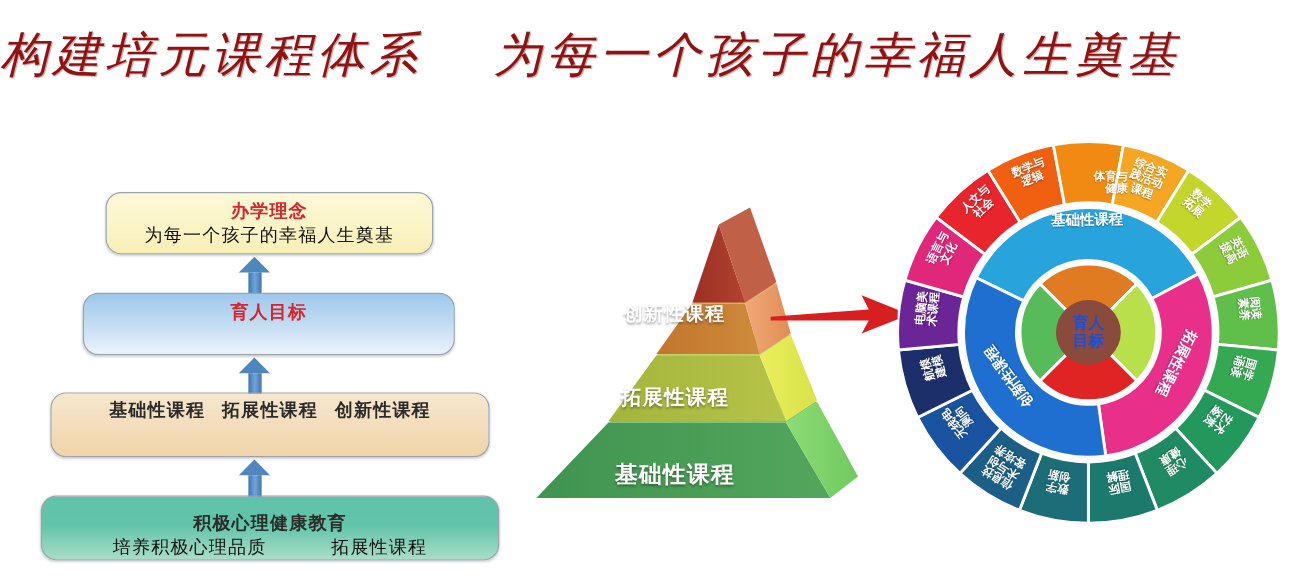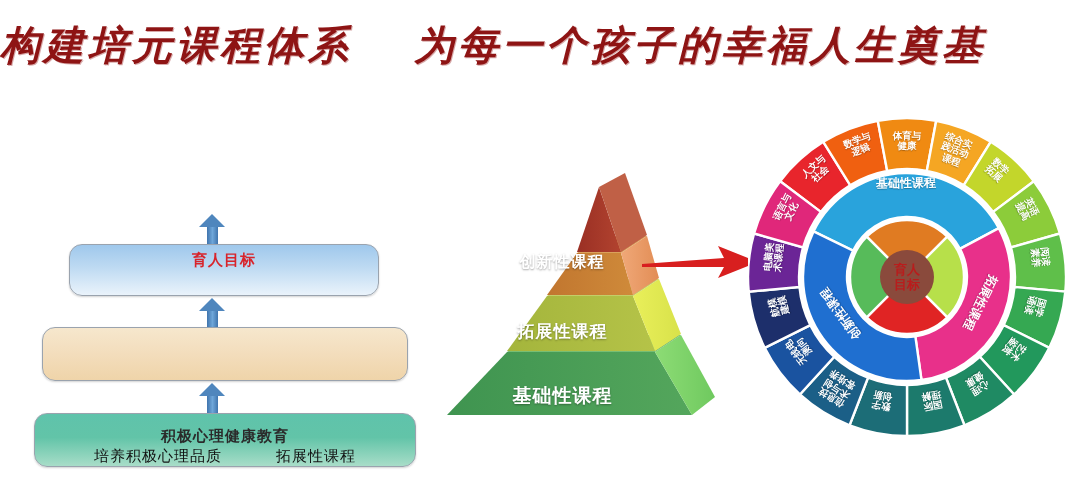--- a/index.html
+++ b/index.html
@@ -9,21 +9,21 @@
     font-family:"DejaVu Sans","Liberation Sans",sans-serif;
     overflow:hidden;position:relative;
   }
   #stage{position:absolute;left:0;top:0;width:1078px;height:485px;}
 
   
   .title{
     position:absolute;left:0;top:18px;width:868px;
     text-align:center;
     font-family:"DejaVu Serif","Liberation Serif",serif;
-    font-size:40px;font-weight:bold;
+    font-size:40px;font-weight:normal;
     color:#8e1414;
     letter-spacing:4px;
     font-style:italic;
     text-shadow:1px 1px 0 rgba(140,10,10,.35);
     white-space:nowrap;
   }
   .title .gap{display:inline-block;width:26px;}
 
   
   .boxes{position:absolute;left:34px;top:160px;width:390px;height:275px;}
@@ -87,53 +87,60 @@
   
   .wheel{position:absolute;left:748px;top:118px;width:318px;height:318px;}
   .wheel svg{display:block;}
   .wlab{
     position:absolute;color:#fff;font-weight:bold;pointer-events:none;
     white-space:pre-line;text-align:center;line-height:1.08;
     text-shadow:0 1px 1px rgba(0,0,0,.28);
   }
   .center-label{
     position:absolute;left:50%;top:50%;transform:translate(-50%,-50%);
-    color:#b91c1c;font-weight:bold;font-size:13px;line-height:15px;
+    color:#1d4ed8;font-weight:bold;font-size:13px;line-height:15px;
     text-align:center;white-space:pre-line;
   }
 </style>
 </head>
 <body>
 
 <div id="stage">
 
   <div class="title">
     <span>构建培元课程体系</span>
     <span class="gap"></span>
     <span>为每一个孩子的幸福人生奠基</span>
   </div>
 
   <div class="boxes">
 
+    <div class="bx bx1">
+      <div class="l1">办学理念</div>
+      <div class="l2">为每一个孩子的幸福人生奠基</div>
+    </div>
 
     <div class="uparr" style="left:165px;top:54px;">
       <b></b>
         <i style="height:26px;"></i>
     </div>
 
     <div class="bx bx2">
       <div class="l1">育人目标</div>
     </div>
 
     <div class="uparr" style="left:165px;top:138px;">
       <b></b>
         <i style="height:26px;"></i>
     </div>
 
     <div class="bx bx3">
+      <div class="l1">
+        <span>基础性课程</span><span class="sp"></span><span>拓展性课程</span><span class="sp"></span><span>创新性课程</span>
+      </div>
     </div>
 
     <div class="uparr" style="left:165px;top:223px;">
       <b></b>
         <i style="height:26px;"></i>
     </div>
 
     <div class="bx bx4">
       <div class="l1">积极心理健康教育</div>
       <div class="l2">
@@ -228,21 +235,21 @@
         <path d="M 199.30508652763322 199.3050865276332 A 57 57 0 0 1 118.69491347236679 199.30508652763322 L 159 159 A 0 0 0 0 0 159 159 Z" fill="#e02424" stroke="#ffffff" stroke-width="2.4"></path>
         <path d="M 118.69491347236679 199.30508652763322 A 57 57 0 0 1 118.69491347236678 118.69491347236679 L 159 159 A 0 0 0 0 0 159 159 Z" fill="#57bb5a" stroke="#ffffff" stroke-width="2.4"></path>
         <circle cx="159" cy="159" r="27" fill="#8a4a3c"></circle>
       </svg>
     <div class="center-label">育人
 目标</div>
   <div class="wlab" style="font-size: 9.5px; width: 66px; left: 36.0616px; top: 42.3423px; transform: rotate(-42.3529deg);">人文与
 社会</div>
       <div class="wlab" style="font-size: 9.5px; width: 66px; left: 77.7742px; top: 16.515px; transform: rotate(-21.1765deg);">数学与
 逻辑</div>
-      <div class="wlab" style="font-size: 9.5px; width: 66px; left: 126px; top: 13px; transform: rotate(0deg);">体育与
+      <div class="wlab" style="font-size: 9.5px; width: 66px; left: 126px; top: 25px; transform: rotate(0deg); text-align: right;">体育与
 健康</div>
       <div class="wlab" style="font-size: 9.5px; width: 66px; left: 174.226px; top: 16.515px; transform: rotate(21.1765deg);">综合实
 践活动
 课程</div>
       <div class="wlab" style="font-size: 9.5px; width: 66px; left: 215.938px; top: 42.3423px; transform: rotate(42.3529deg);">数学
 拓展</div>
       <div class="wlab" style="font-size: 9.5px; width: 66px; left: 245.504px; top: 81.4939px; transform: rotate(63.5294deg);">英语
 提高</div>
       <div class="wlab" style="font-size: 9.5px; width: 66px; left: 258.931px; top: 128.682px; transform: rotate(84.7059deg);">阅读
 素养</div>

